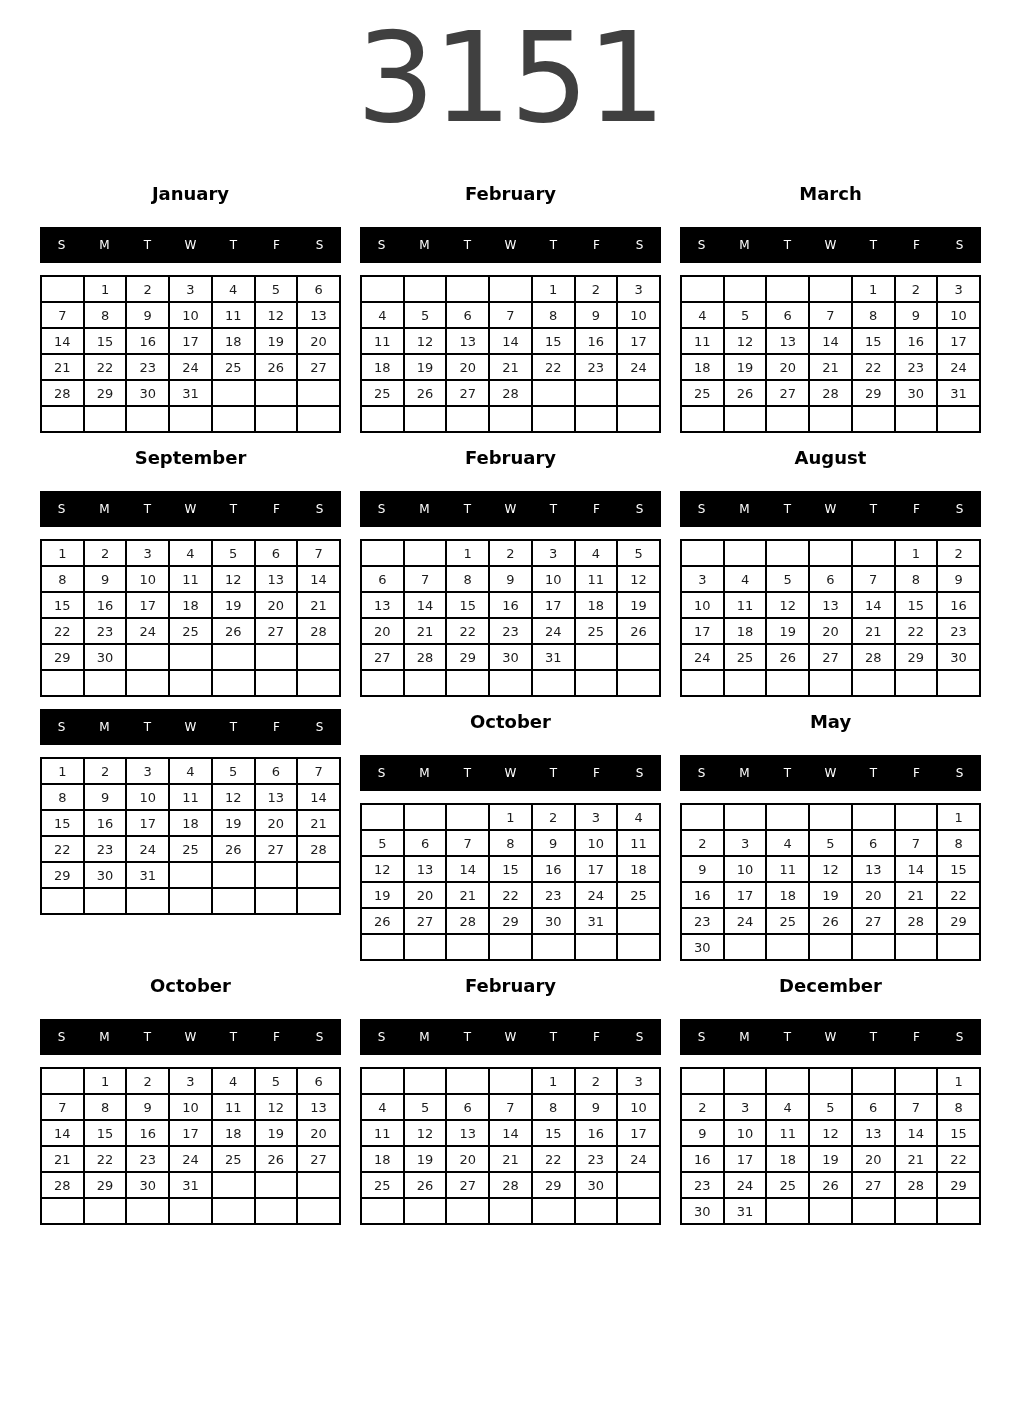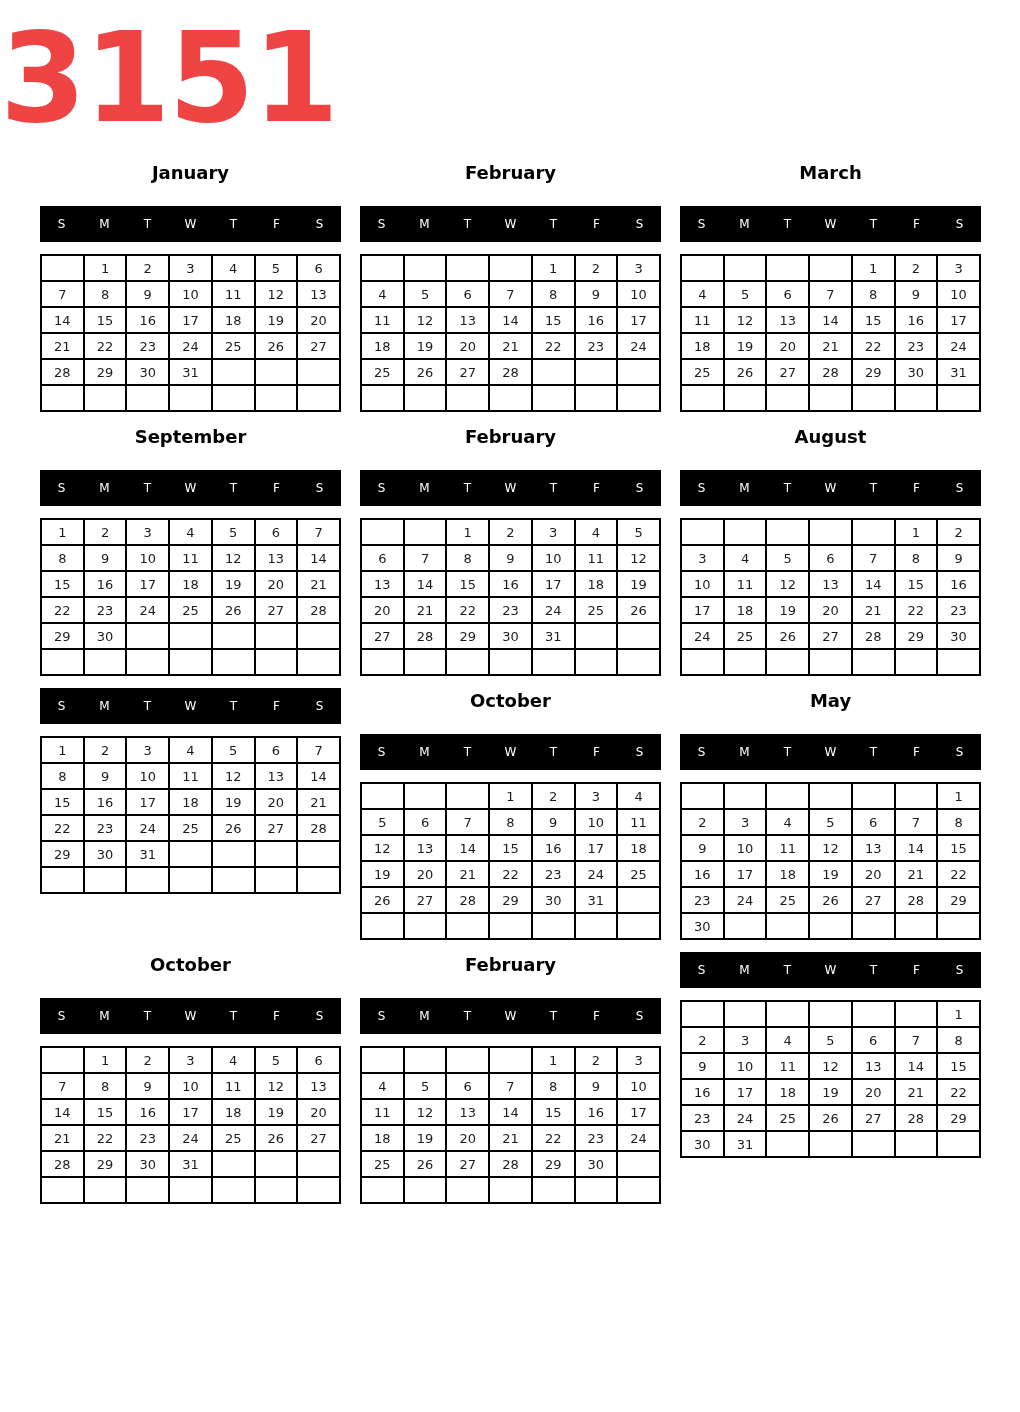--- a/index.html
+++ b/index.html
@@ -14,33 +14,35 @@
   .page {
     width: 1020px;
     height: 1412px;
     background: var(--page-bg);
     font-family: "DejaVu Sans", sans-serif;
     color: var(--text);
     overflow: hidden;
   }
   .year-title {
     height: 160px;
+    text-align: center;
     font-size: 124px;
-    font-weight: 700;
+    font-weight: 400;
     line-height: 1.08;
     padding-top: 12px;
-    color: #ef4444;
+    color: #404040;
     letter-spacing: -2px;
   }
   .months-grid {
     display: grid;
     grid-template-columns: repeat(3, 301px);
     column-gap: 19px;
     row-gap: 12px;
     padding: 0 40px;
+    margin-top: 21px;
   }
   .month { width: 301px; }
   .month-title {
     text-align: center;
     font-weight: 700;
     font-size: 18px;
     height: 26px;
     line-height: 26px;
     margin-bottom: 20px;
     color: #000;
@@ -854,20 +856,21 @@
               <td></td>
               <td></td>
               <td></td>
               <td></td>
             </tr>
           </tbody>
     </table>
   </div>
 
   <div class="month">
+    <div class="month-title">December</div>
     <div class="day-header">
           <div class="day-letter">S</div>
           <div class="day-letter">M</div>
           <div class="day-letter">T</div>
           <div class="day-letter">W</div>
           <div class="day-letter">T</div>
           <div class="day-letter">F</div>
           <div class="day-letter">S</div>
         </div>
     <table class="month-grid">

